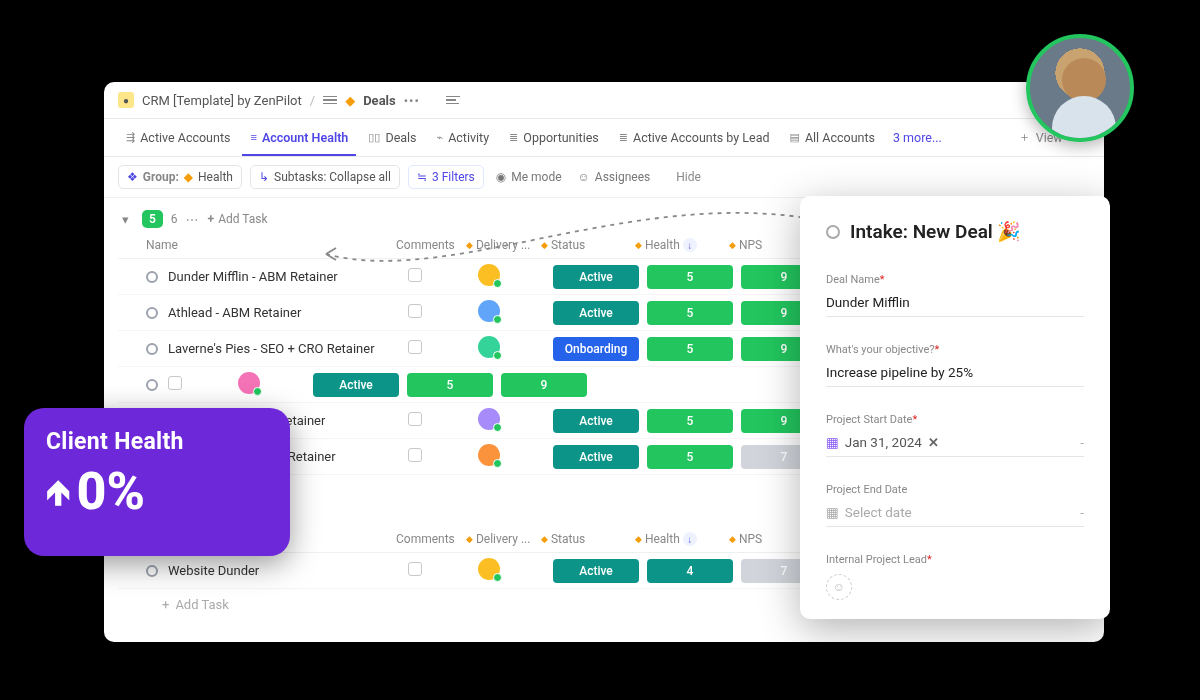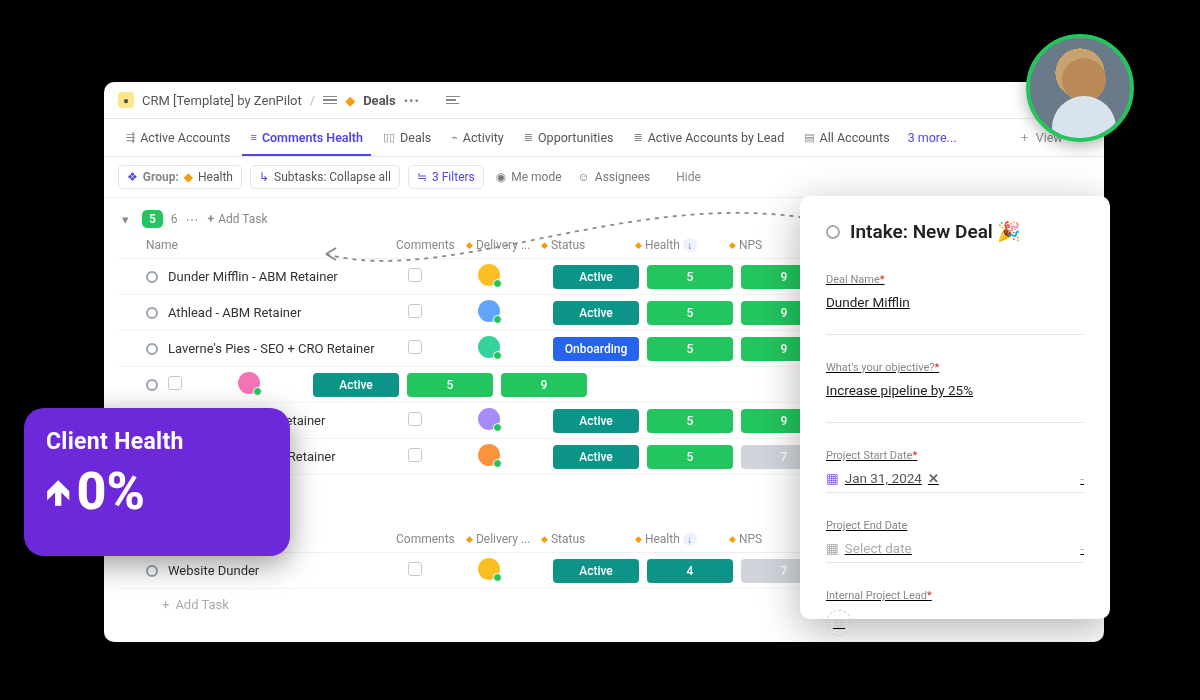--- a/index.html
+++ b/index.html
@@ -67,24 +67,24 @@
   
   .client-health { position:absolute; left:24px; top:408px; width:266px; height:148px; background:#6d28d9; color:#fff; border-radius:20px; padding:20px 22px; box-shadow:0 8px 30px rgba(0,0,0,.4); }
   .client-health .title { font-size:23px; font-weight:700; letter-spacing:.3px; }
   .client-health .value { font-size:52px; font-weight:800; display:flex; align-items:center; gap:6px; margin-top:6px; }
   .up-arrow { font-size:34px; line-height:1; }
 
   
   .form-panel { position:absolute; left:800px; top:196px; width:310px; height:423px; background:#fff; border-radius:10px; box-shadow:0 10px 40px rgba(0,0,0,.3); padding:24px 26px 20px; }
   .form-title { display:flex; align-items:center; gap:10px; font-size:19px; font-weight:600; color:#222; margin-bottom:30px; }
   .form-ring { width:14px; height:14px; border:2px solid #aaa; border-radius:50%; }
-  .form-field { margin-bottom:26px;text-decoration:underline; }
+  .form-field { margin-bottom:26px; }
   .form-label { font-size:11px; color:#888; margin-bottom:8px; display:block; }
   .req { color:#dc2626; }
-  .form-value { font-size:13.5px; color:#222; padding-bottom:24px; border-bottom:1px solid #e5e5e5; }
+  .form-value { font-size:13.5px; color:#222; padding-bottom:6px; border-bottom:1px solid #e5e5e5; }
   .date-row { display:flex; align-items:center; gap:6px; color:#555; font-size:13.5px; border-bottom:1px solid #e5e5e5; padding-bottom:6px; }
   .cal-ic { color:#8b5cf6; }
   .clear-x { color:#666; font-weight:700; cursor:pointer; font-size:13px; }
   .date-dash { margin-left:auto; color:#aaa; }
   .assignee-circle { width:26px; height:26px; border:1.5px dashed #ccc; border-radius:50%; display:flex; align-items:center; justify-content:center; color:#bbb; font-size:12px; }
 
   
   .avatar-badge { position:absolute; right:66px; top:34px; width:108px; height:108px; border-radius:50%; border:4px solid #22c55e; background:radial-gradient(circle at 50% 35%, #c9a36f 0 30%, #6b7a88 30% 100%); box-shadow:0 4px 16px rgba(0,0,0,.3); overflow:hidden; }
   .avatar-badge::before{content:"";position:absolute;left:32px;top:20px;width:44px;height:44px;border-radius:50%;background:#b98a58;}
   .avatar-badge::after{content:"";position:absolute;left:22px;top:58px;width:64px;height:50px;border-radius:32px 32px 0 0;background:#d9e3ec;}
@@ -116,21 +116,21 @@
       </span>
   </div>
 
   <div class="views">
     <div class="view-tab">
         <span class="view-ic">⇶</span>
         <span>Active Accounts</span>
       </div>
     <div class="view-tab active">
         <span class="view-ic">≡</span>
-        <span>Comments Health</span>
+        <span>Account Health</span>
       </div>
     <div class="view-tab">
         <span class="view-ic">▯▯</span>
         <span>Deals</span>
       </div>
     <div class="view-tab">
         <span class="view-ic">⌁</span>
         <span>Activity</span>
       </div>
     <div class="view-tab">

